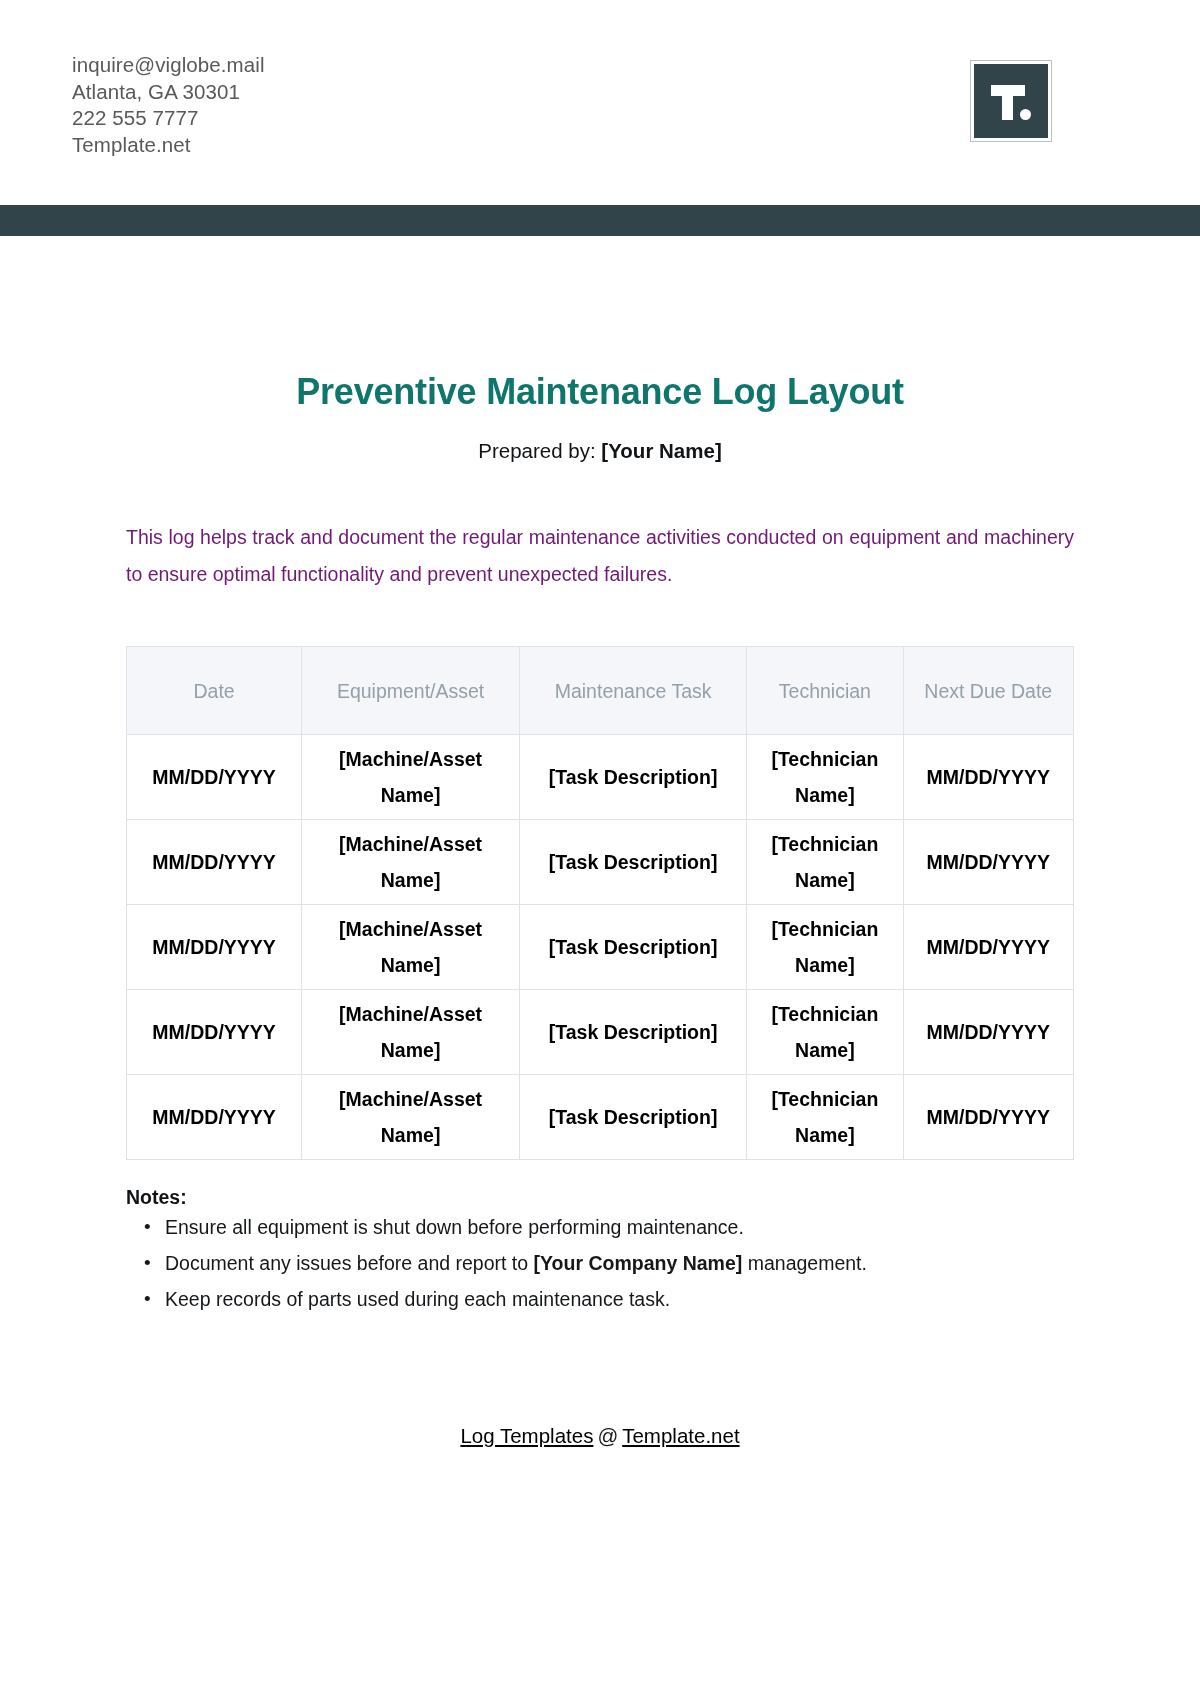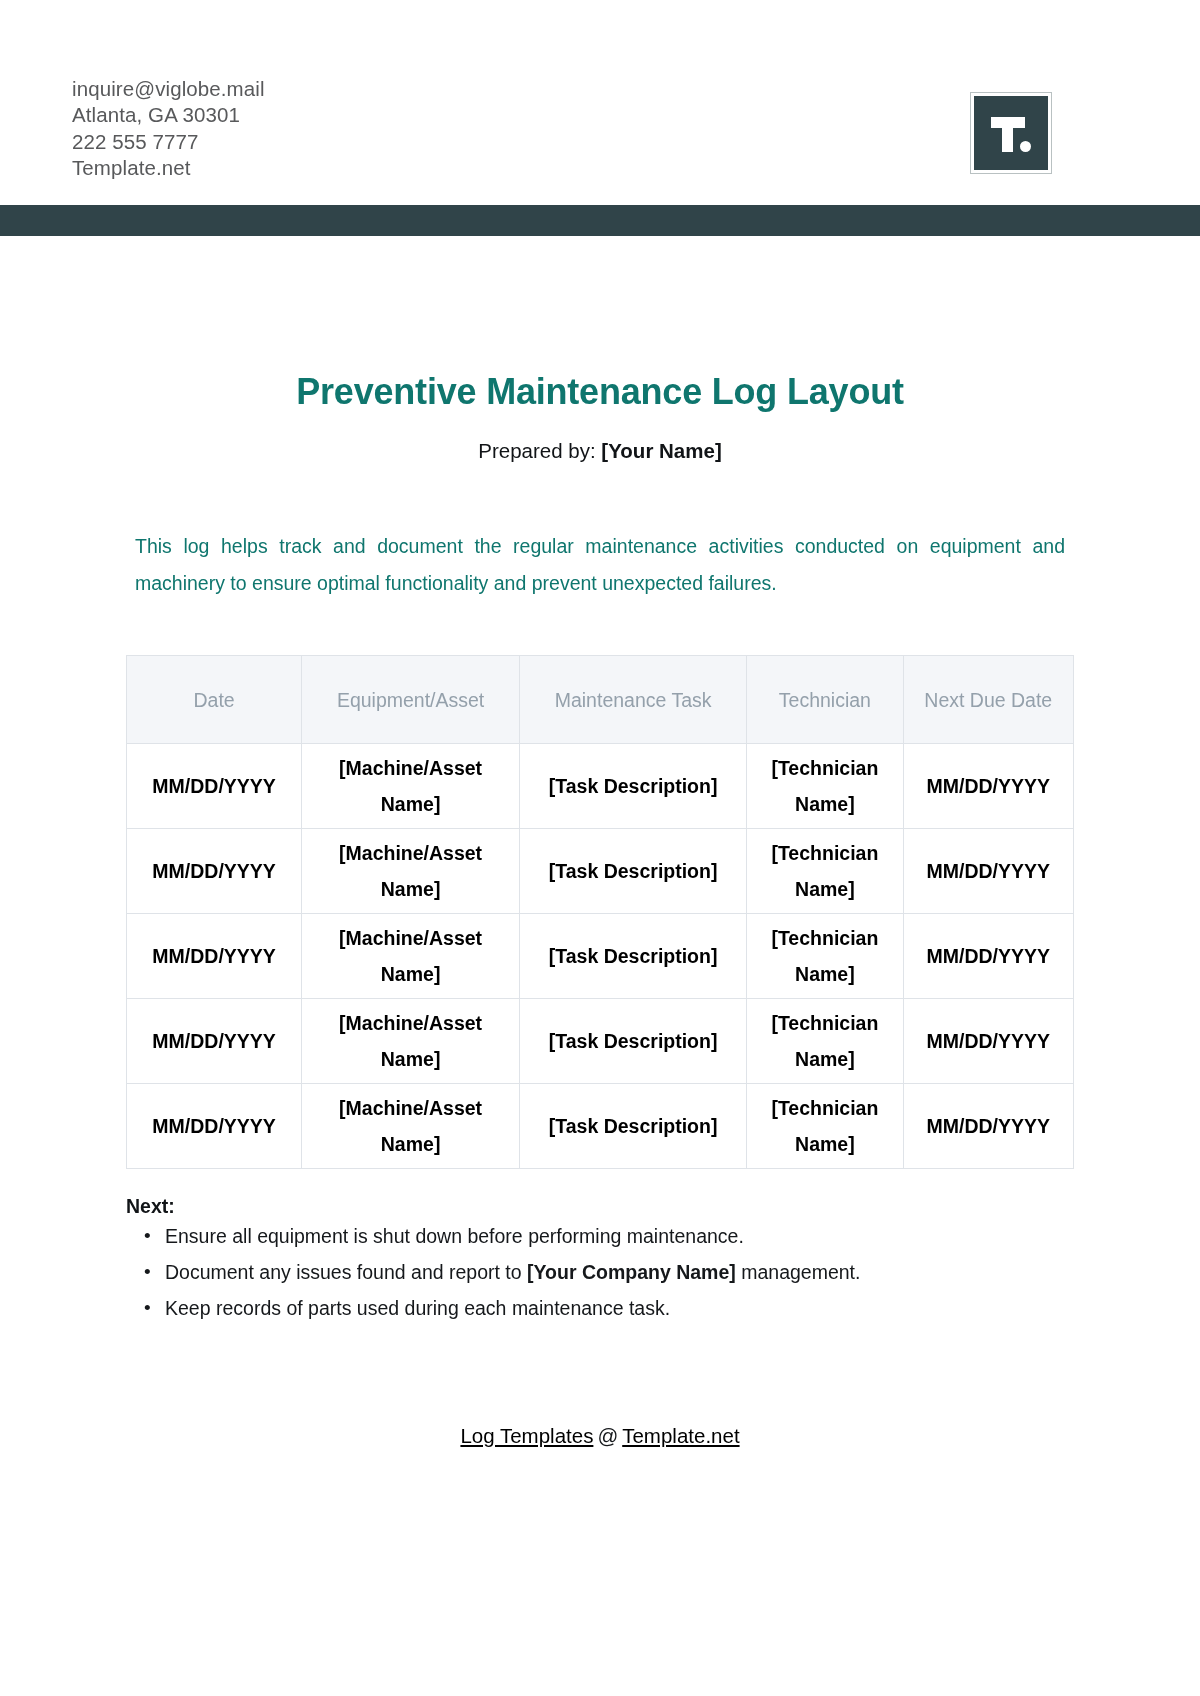--- a/index.html
+++ b/index.html
@@ -17,21 +17,21 @@
     overflow: hidden;
   }
 
   
   .doc-header {
     position: relative;
     height: 205px;
     padding: 52px 70px 0 72px;
     display: flex;
     justify-content: space-between;
-    align-items: center;
+    align-items: flex-start;
     gap: 32px;
   }
   .contact-block {
     font-size: 20.5px;
     line-height: 26.5px;
     color: #58595b;
     letter-spacing: 0.1px;
   }
   .contact-line { display: block; white-space: pre; }
 
@@ -100,26 +100,26 @@
   .prepared-by {
     margin: 0;
     padding-top: 26px;
     text-align: center;
     font-size: 20.5px;
     color: #111417;
   }
   .prepared-by .bold { font-weight: bold; }
 
   .intro-paragraph {
-    margin: 9px;
+    margin: 0;
     padding-top: 56px;
     font-size: 19.5px;
     line-height: 37px;
     text-align: justify;
-    color: #0f766e;
+    color: #701a75;
   }
 
   
   .log-table {
     margin-top: 53px;
     width: 100%;
     border-collapse: collapse;
     table-layout: fixed;
   }
   .log-table th,
@@ -278,24 +278,24 @@
         <td>MM/DD/YYYY</td>
         <td>[Machine/Asset Name]</td>
         <td>[Task Description]</td>
         <td>[Technician Name]</td>
         <td>MM/DD/YYYY</td>
       </tr>
     </tbody>
   </table>
 
   <div class="notes-section">
-    <p class="notes-heading">Next:</p>
+    <p class="notes-heading">Notes:</p>
     <ul class="notes-list">
       <li><span>Ensure all equipment is shut down before performing maintenance.</span></li>
-      <li><span>Document any issues found and report to </span><span class="bold">[Your Company Name]</span><span> management.</span></li>
+      <li><span>Document any issues before and report to </span><span class="bold">[Your Company Name]</span><span> management.</span></li>
       <li><span>Keep records of parts used during each maintenance task.</span></li>
     </ul>
   </div>
 </div>
 
 <div class="doc-footer">
   <a href="#">Log Templates</a><span class="footer-at">@</span><a href="#">Template.net</a>
 </div>
 
 </body></html>

